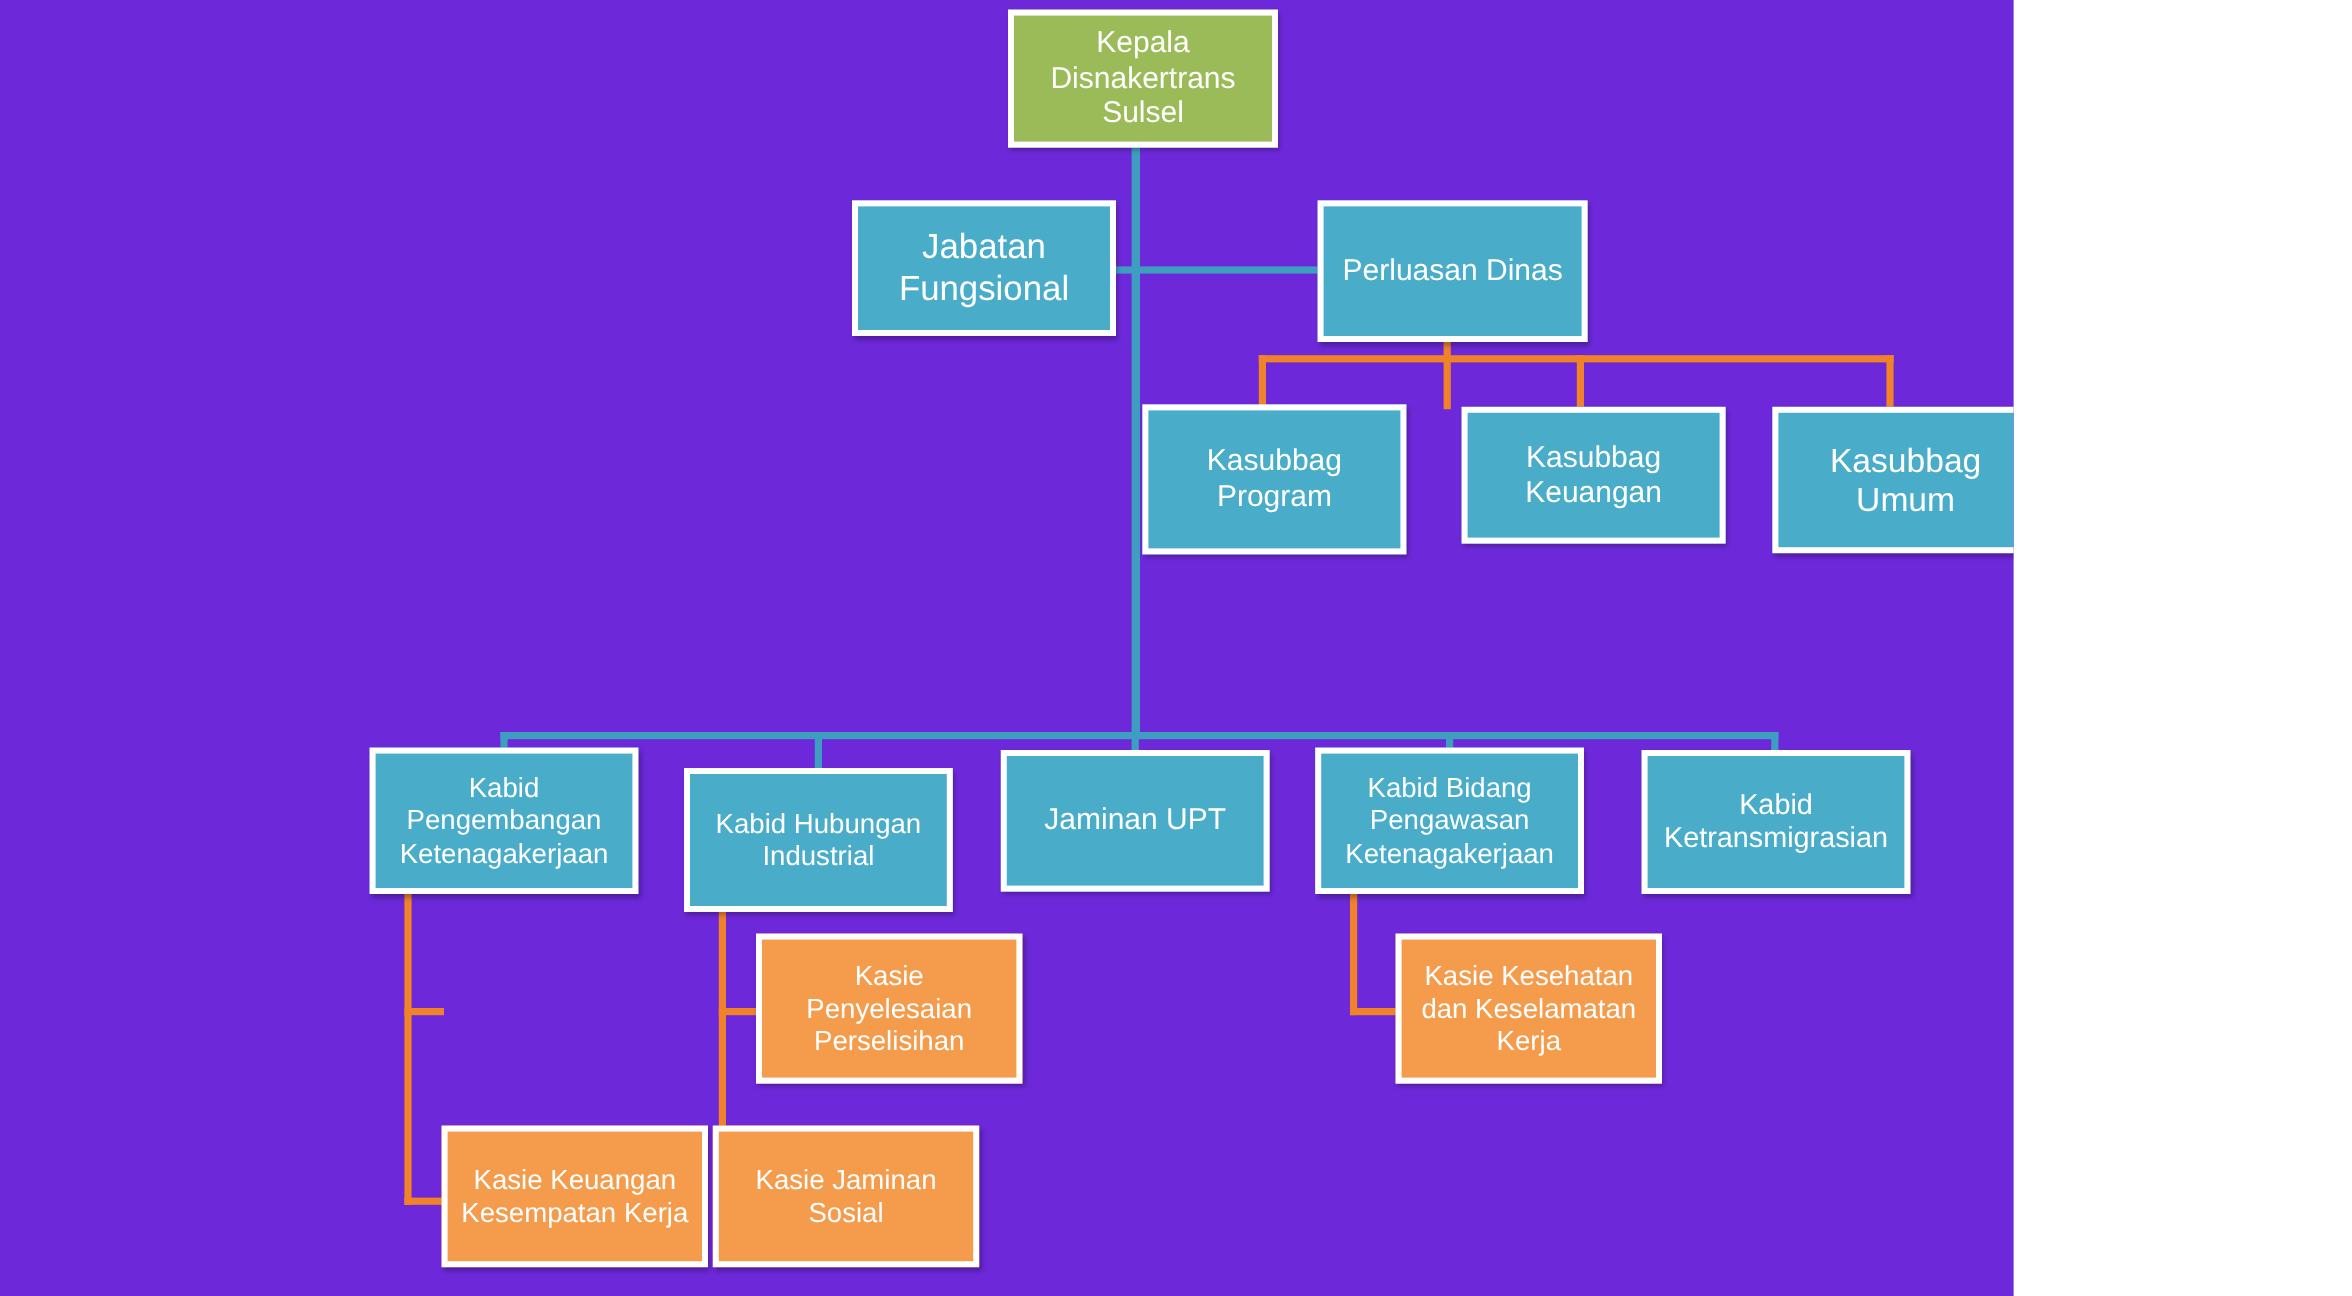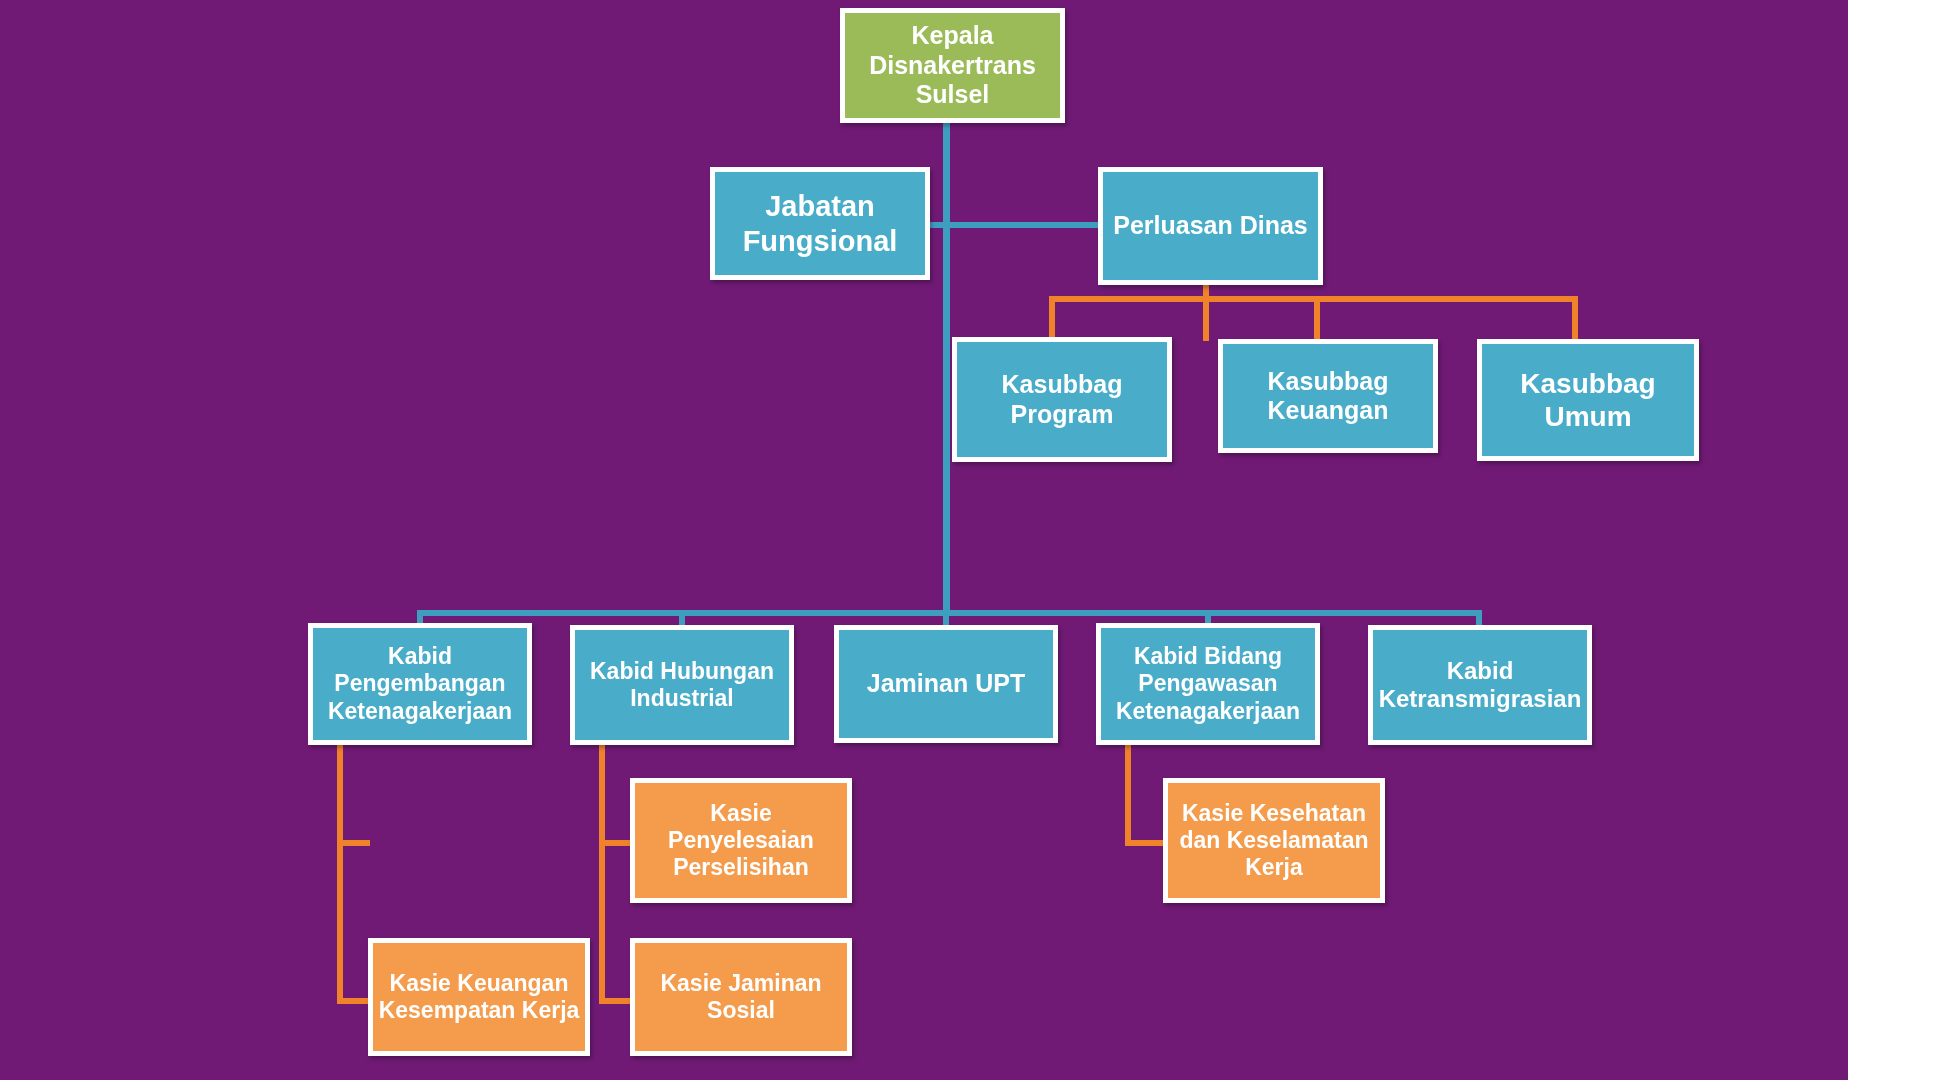--- a/index.html
+++ b/index.html
@@ -6,25 +6,24 @@
   html, body {
     margin: 0;
     padding: 0;
     background: #ffffff;
   }
   body {
     font-family: "Liberation Sans", sans-serif;
   }
   #chart-canvas {
     position: relative;
-    width: 1848px;
+    width: 1678px;
     height: 1080px;
-    background: #701a75;
+    background: #6d28d9;
     overflow: hidden;
-    font-weight: bold;
   }
   
   .conn {
     position: absolute;
     background: #3E9EC0;
   }
   .conn.orange {
     background: #F0822A;
   }
   
@@ -112,21 +111,21 @@
   <div class="node blue" style="left:1477px; top:339px; width:222px; height:122px; font-size:28px;">
     <span class="label">Kasubbag Umum</span>
   </div>
 
   <div class="node blue" style="left:308px; top:623px; width:224px; height:122px; font-size:23px;">
     <span class="label">Kabid
 Pengembangan
 Ketenagakerjaan</span>
   </div>
 
-  <div class="node blue" style="left:570px; top:625px; width:224px; height:120px; font-size:23px;">
+  <div class="node blue" style="left:570px; top:640px; width:224px; height:120px; font-size:23px;">
     <span class="label">Kabid Hubungan
 Industrial</span>
   </div>
 
   <div class="node blue" style="left:834px; top:625px; width:224px; height:118px; font-size:25px;">
     <span class="label">Jaminan UPT</span>
   </div>
 
   <div class="node blue" style="left:1096px; top:623px; width:224px; height:122px; font-size:23px;">
     <span class="label">Kabid Bidang
@@ -150,18 +149,18 @@
     <span class="label">Kasie Kesehatan
 dan Keselamatan
 Kerja</span>
   </div>
 
   <div class="node orange" style="left:368px; top:938px; width:222px; height:118px; font-size:23px;">
     <span class="label">Kasie Keuangan
 Kesempatan Kerja</span>
   </div>
 
-  <div class="node orange" style="left:630px; top:938px; width:222px; height:118px; font-size:23px;">
+  <div class="node orange" style="left:594px; top:938px; width:222px; height:118px; font-size:23px;">
     <span class="label">Kasie Jaminan
 Sosial</span>
   </div>
 
 </div>
 
 </body></html>

